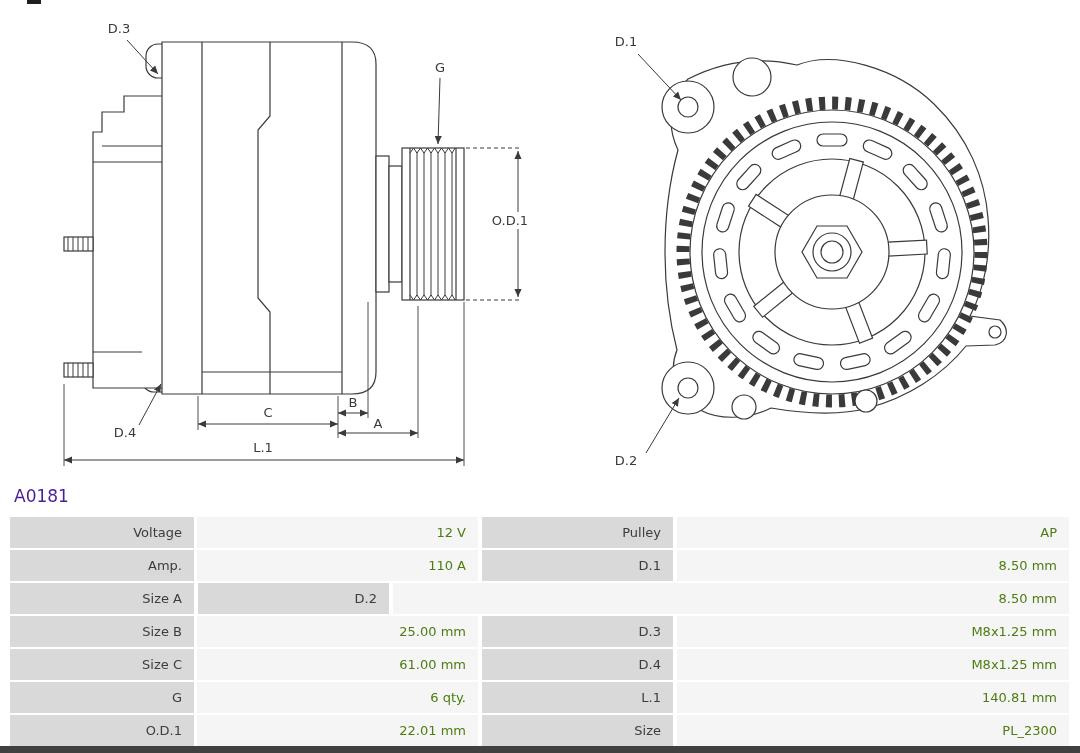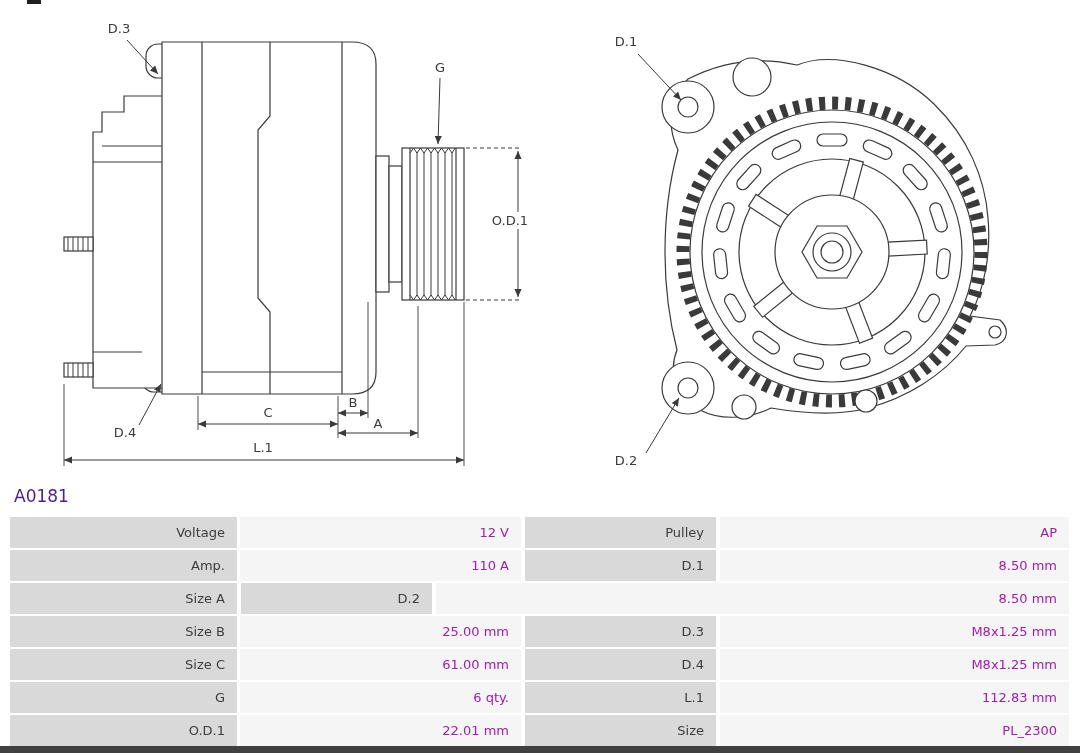--- a/index.html
+++ b/index.html
@@ -12,22 +12,22 @@
 
   .edge-mark{position:absolute;left:27px;top:0;width:14px;height:4px;background:#1f1f1f;}
 
   .part-number{position:absolute;left:14px;top:486px;font-size:17px;color:#4c1d95;}
 
   .spec-table{position:absolute;left:10px;top:517px;width:1059px;}
   .spec-row{display:flex;height:31px;margin-bottom:2px;}
   .cell{display:flex;align-items:center;justify-content:flex-end;
         font-size:13px;padding-right:12px;box-sizing:border-box;}
   .cell.label{background:#d9d9d9;color:#3c3c3c;}
-  .cell.value{background:#f5f5f5;color:#a21caf;}
-  .c1{width:227px;}
+  .cell.value{background:#f5f5f5;color:#4d7c0f;}
+  .c1{width:184px;}
   .c2{width:281px;margin-left:3px;}
   .c3{width:191px;margin-left:4px;}
   .c4{flex:1;margin-left:4px;}
 
   .bottom-bar{position:absolute;left:0;bottom:0;width:1080px;height:7px;background:#404040;}
 </style>
 </head>
 <body>
 
 <div class="edge-mark"></div>
@@ -195,21 +195,21 @@
   <div class="spec-row">
     <div class="cell label c1">Size C</div>
     <div class="cell value c2">61.00 mm</div>
     <div class="cell label c3">D.4</div>
     <div class="cell value c4">M8x1.25 mm</div>
   </div>
   <div class="spec-row">
     <div class="cell label c1">G</div>
     <div class="cell value c2">6 qty.</div>
     <div class="cell label c3">L.1</div>
-    <div class="cell value c4">112.83 mm</div>
+    <div class="cell value c4">140.81 mm</div>
   </div>
   <div class="spec-row">
     <div class="cell label c1">O.D.1</div>
     <div class="cell value c2">22.01 mm</div>
     <div class="cell label c3">Size</div>
     <div class="cell value c4">PL_2300</div>
   </div>
 </div>
 
 <div class="bottom-bar"></div>

